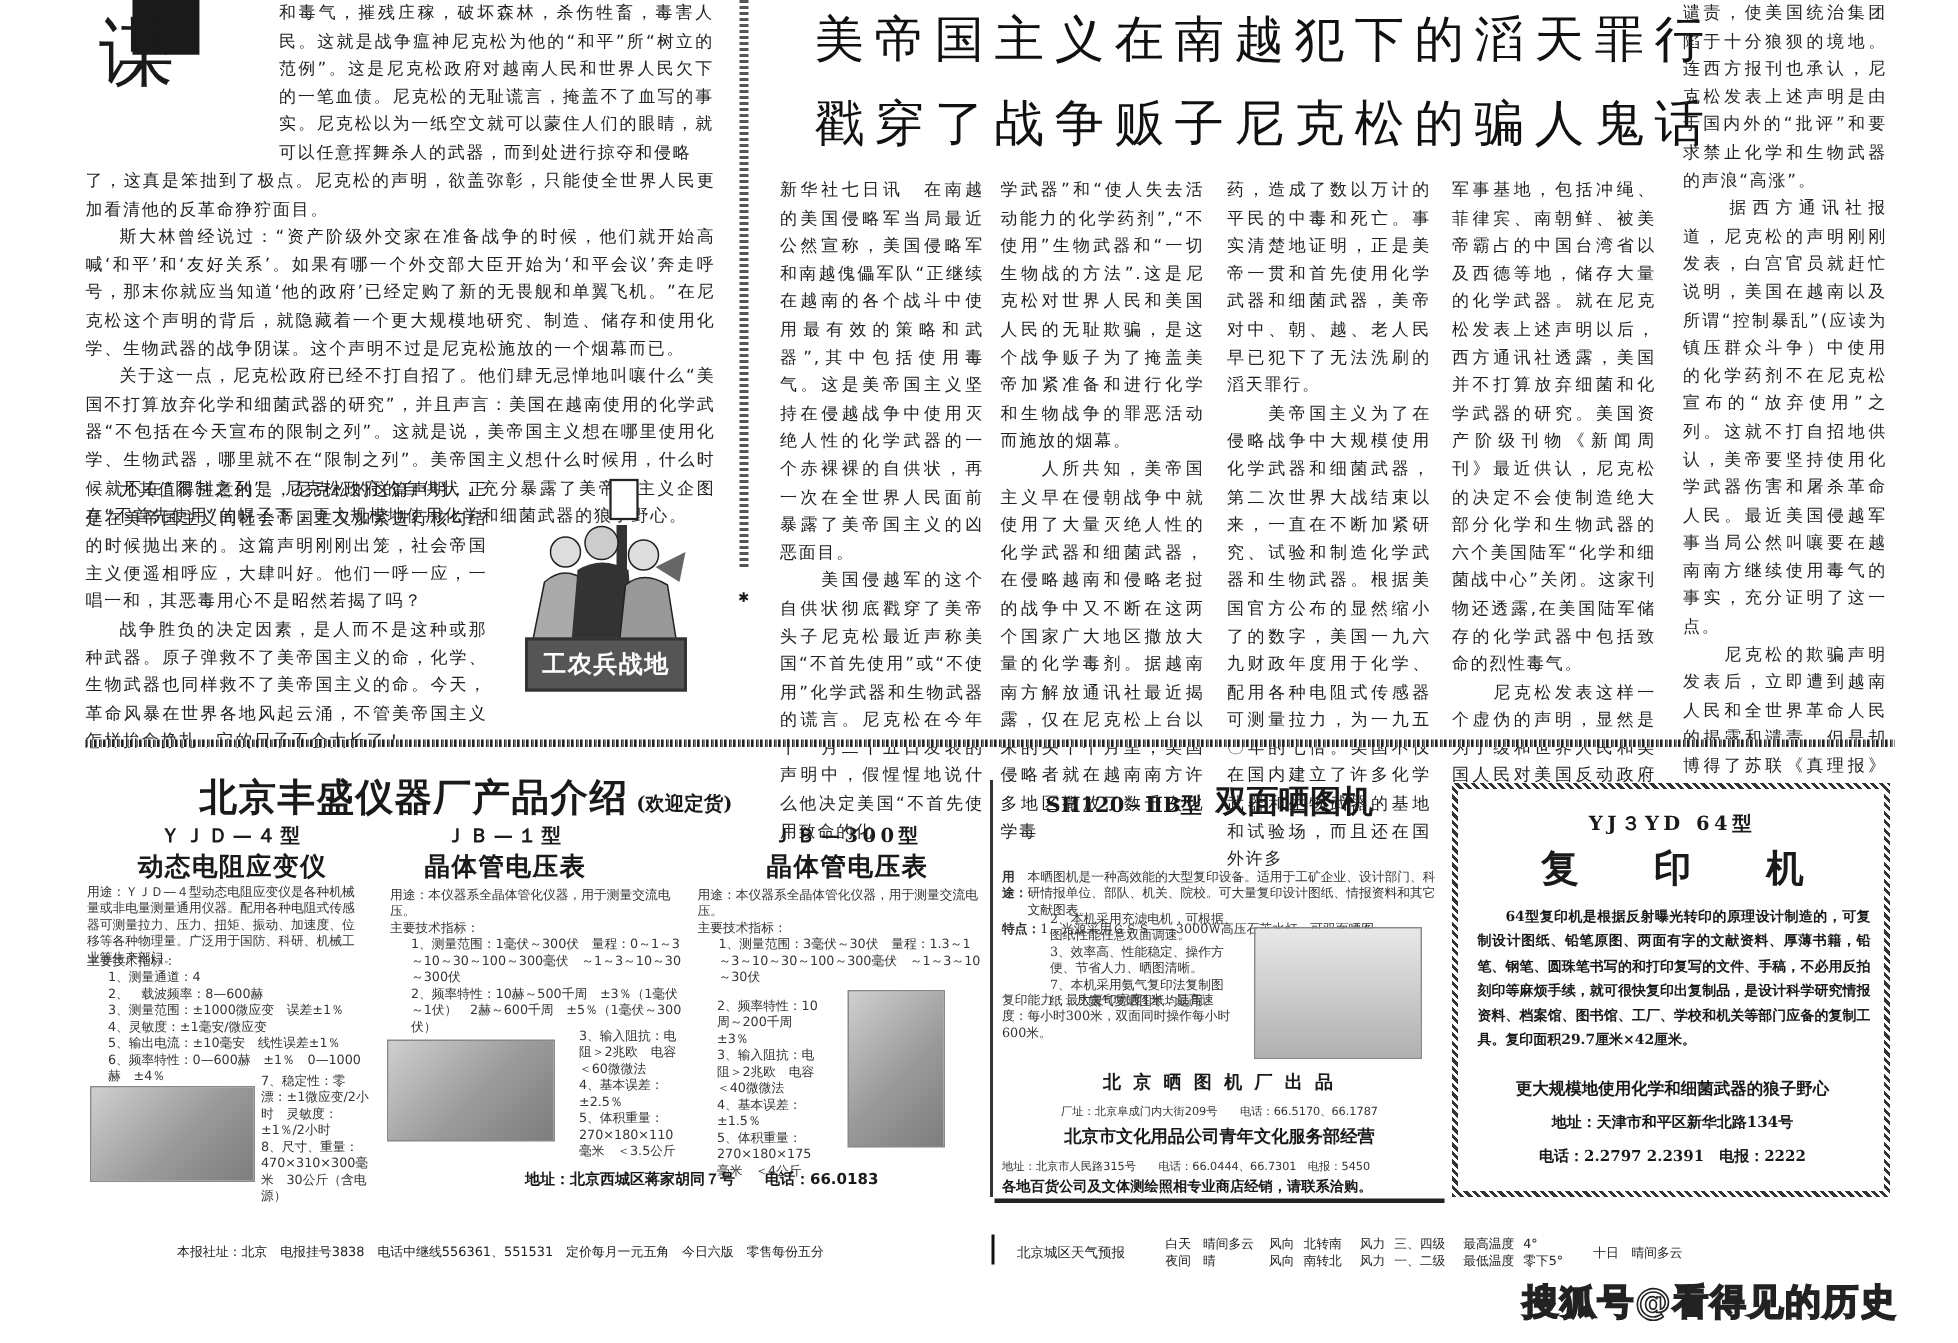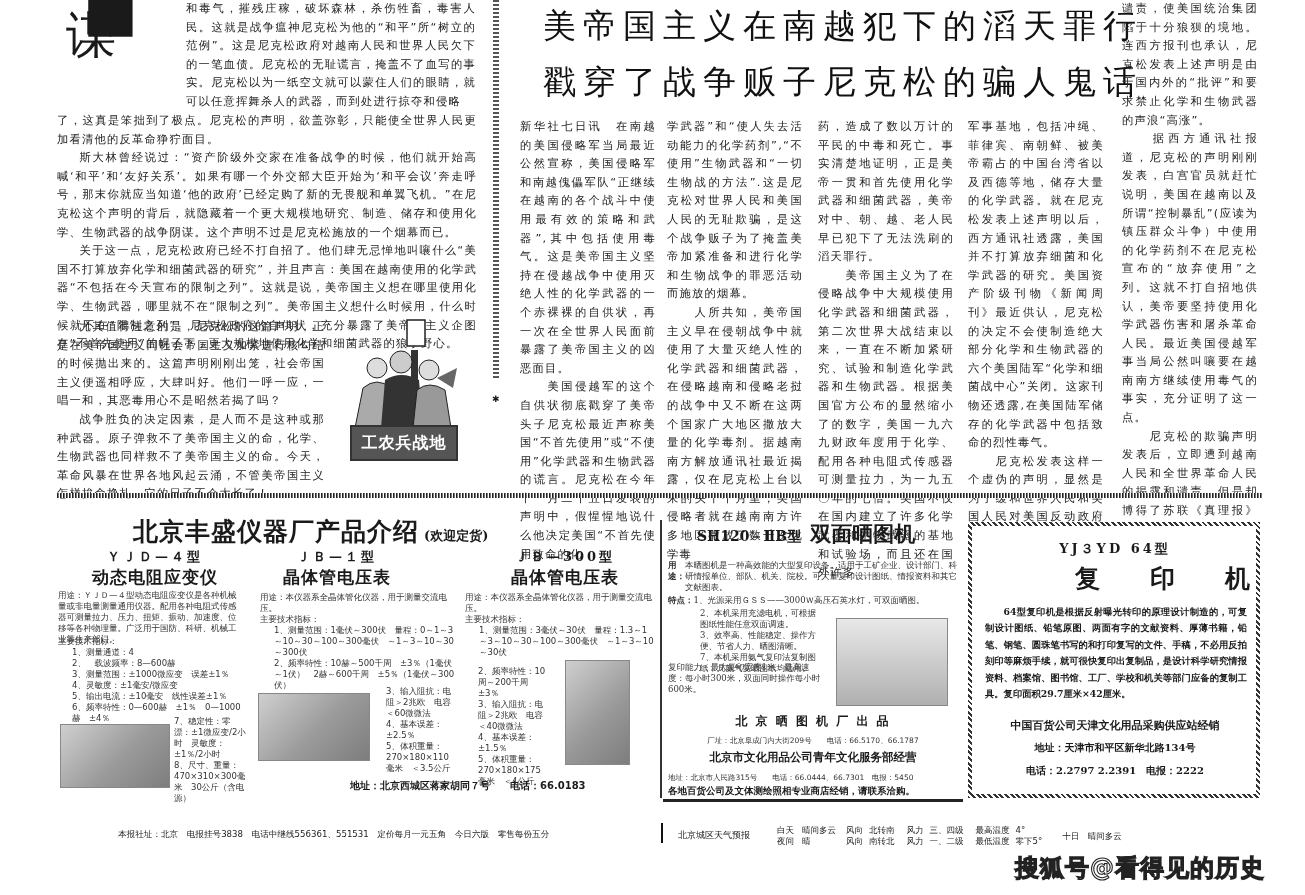--- a/index.html
+++ b/index.html
@@ -148,21 +148,21 @@
 
 <div class="abs" style="left:350px;top:779px;font-size:10px;font-weight:bold;white-space:nowrap;">地址：北京西城区蒋家胡同７号　　电话：66.0183</div>
 
 <div class="abs" style="left:660px;top:520px;width:2px;height:278px;background:#333;"></div>
 
 <div class="abs" style="left:697px;top:520px;white-space:nowrap;">
   <span style="font-family:'DejaVu Serif',serif;font-size:14px;font-weight:bold;">SH120－ⅡB型</span>
   <span style="font-size:21px;font-weight:bold;margin-left:4px;">双面晒图机</span>
 </div>
 <div class="abs small" style="left:668px;top:560px;width:290px;font-family:'DejaVu Serif',serif;">
-  <div style="display:flex;">
+  <div style="display:flex;margin-top:20px;">
       <b>用途：</b>
       <span>本晒图机是一种高效能的大型复印设备。适用于工矿企业、设计部门、科研情报单位、部队、机关、院校。可大量复印设计图纸、情报资料和其它文献图表。</span>
     </div>
   <div style="display:flex;margin-top:2px;">
       <b>特点：</b>
       <span>1、光源采用ＧＳＳ——3000Ｗ高压石英水灯，可双面晒图。</span>
     </div>
 </div>
 <div class="abs small" style="left:700px;top:608px;width:120px;font-family:'DejaVu Serif',serif;">
   <div>2、本机采用充滤电机，可根据图纸性能任意双面调速。</div>
@@ -175,23 +175,23 @@
 <div class="abs small" style="left:668px;top:735px;width:290px;text-align:center;font-size:7.5px;">厂址：北京阜成门内大街209号　　电话：66.5170、66.1787</div>
 <div class="abs" style="left:668px;top:750px;width:290px;text-align:center;font-size:11.5px;font-weight:bold;font-family:'DejaVu Serif',serif;">北京市文化用品公司青年文化服务部经营</div>
 <div class="abs small" style="left:668px;top:772px;width:290px;font-size:7.5px;">地址：北京市人民路315号　　电话：66.0444、66.7301　电报：5450</div>
 <div class="abs" style="left:668px;top:785px;width:295px;font-size:9.5px;font-weight:bold;white-space:nowrap;">各地百货公司及文体测绘照相专业商店经销，请联系洽购。</div>
 <div class="abs" style="left:663px;top:799px;width:300px;height:3px;background:#222;"></div>
 
 <div class="box-yj">
     <div class="box-yj-inner"></div>
   </div>
 <div class="abs model" style="left:980px;top:540px;width:270px;font-size:13px;">YJ３YD 64型</div>
-<div class="abs" style="left:980px;top:562px;width:270px;text-align:right;font-size:25px;font-weight:bold;">复　　印　　机</div>
+<div class="abs" style="left:980px;top:562px;width:270px;text-align:center;font-size:25px;font-weight:bold;">复　　印　　机</div>
 <div class="abs" style="left:985px;top:604px;width:262px;font-size:9.3px;line-height:16.4px;font-weight:bold;text-indent:2em;font-family:'DejaVu Serif',serif;text-align:justify;">64型复印机是根据反射曝光转印的原理设计制造的，可复制设计图纸、铅笔原图、两面有字的文献资料、厚薄书籍，铅笔、钢笔、圆珠笔书写的和打印复写的文件、手稿，不必用反拍刻印等麻烦手续，就可很快复印出复制品，是设计科学研究情报资料、档案馆、图书馆、工厂、学校和机关等部门应备的复制工具。复印面积29.7厘米×42厘米。</div>
-<div class="abs" style="left:980px;top:718px;width:270px;text-align:center;font-size:11px;font-weight:bold;">中国百货公司天津文化用品采购供应站经销</div>
+<div class="abs" style="left:980px;top:718px;width:270px;text-align:center;font-size:11px;font-weight:bold;">更大规模地使用化学和细菌武器的狼子野心</div>
 <div class="abs" style="left:980px;top:741px;width:270px;text-align:center;font-size:10px;font-weight:bold;font-family:'DejaVu Serif',serif;">地址：天津市和平区新华北路134号</div>
 <div class="abs" style="left:980px;top:764px;width:270px;text-align:center;font-size:10px;font-weight:bold;font-family:'DejaVu Serif',serif;">电话：2.2797 2.2391　电报：2222</div>
 
 <div class="abs footer-line" style="left:118px;top:829px;font-size:8.6px;">本报社址：北京　电报挂号3838　电话中继线556361、551531　定价每月一元五角　今日六版　零售每份五分</div>
 <div class="abs" style="left:661px;top:823px;width:2px;height:20px;background:#111;"></div>
 <div class="abs footer-line" style="left:678px;top:829px;font-size:9px;">北京城区天气预报</div>
 <table class="abs" style="left:777px;top:825px;border-collapse:collapse;font-size:8.5px;line-height:11px;color:#222;">
   <tbody>
       <tr>
     <td style="padding-right:8px;">白天</td>

